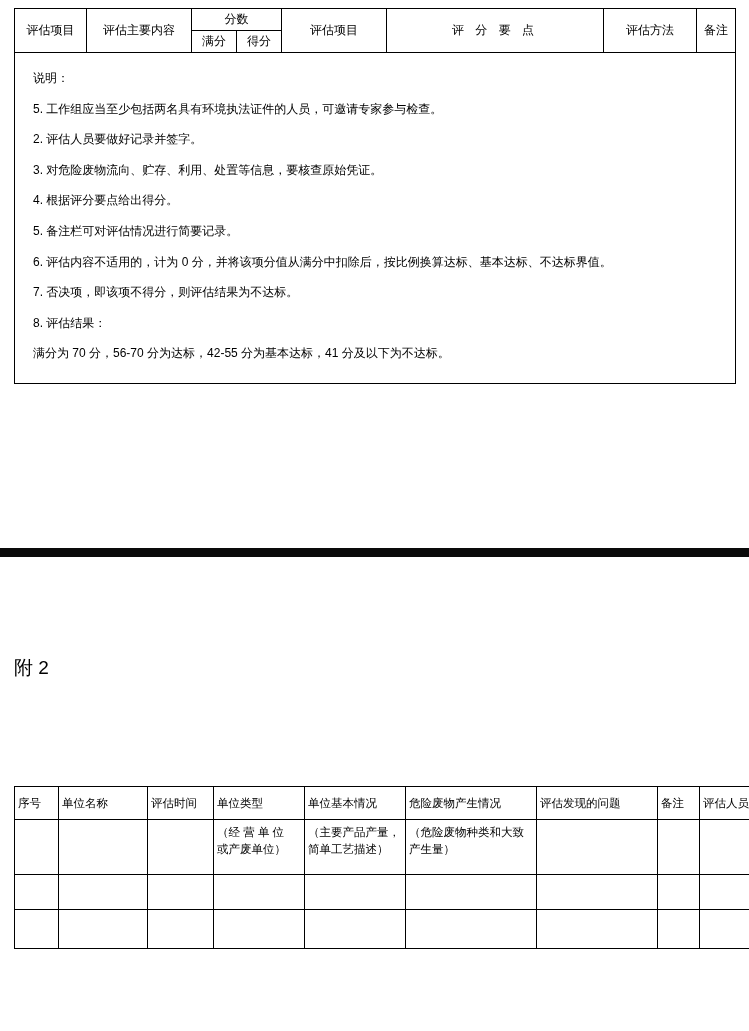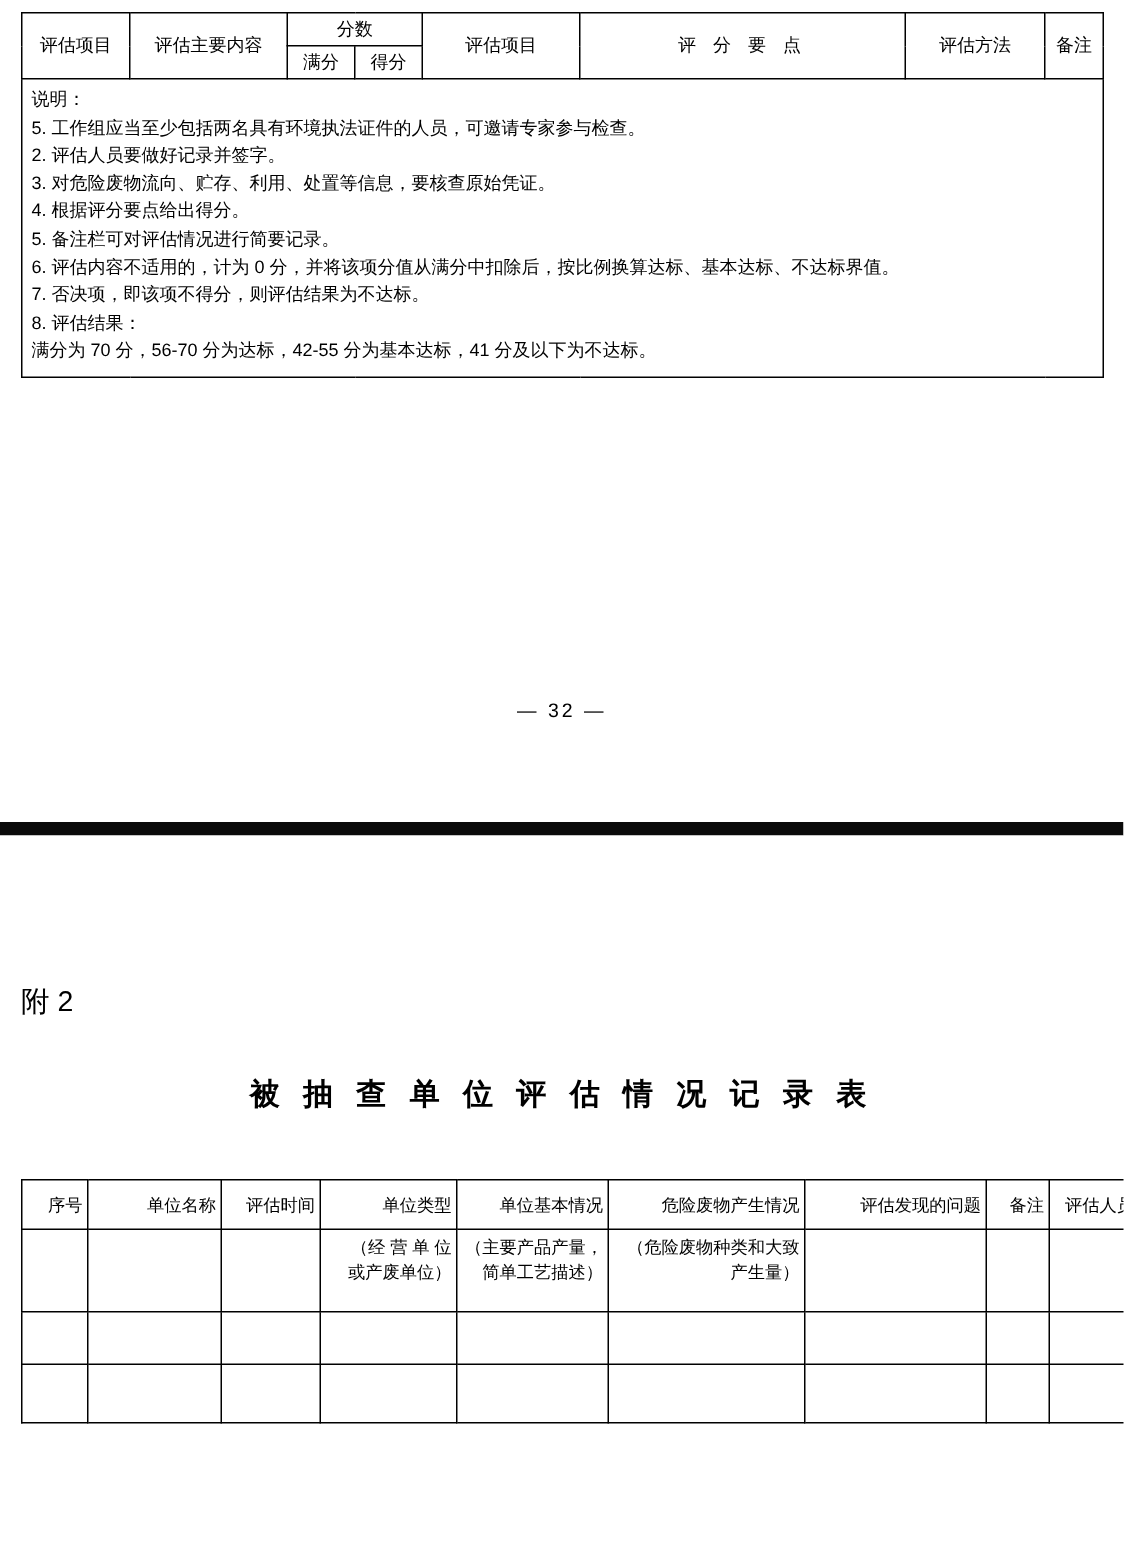--- a/index.html
+++ b/index.html
@@ -48,21 +48,21 @@
   .wide-title { letter-spacing: 4px; margin-top: 32px; }
 
   .notes-cell {
     text-align: left !important;
     vertical-align: top !important;
     padding: 4px 6px 8px 6px !important;
     line-height: 1.55;
     font-size: 11.5px;
   }
   .notes-cell p {
-    margin: 0;
+    margin: 12px;
     white-space: nowrap;
   }
 
   
   .page-number {
     position: absolute;
     top: 466px;
     left: 0;
     width: 749px;
     text-align: center;
@@ -117,21 +117,21 @@
   }
   table.record-table {
     border-collapse: collapse;
     width: 100%;
     table-layout: fixed;
   }
   table.record-table td {
     border: 1px solid #000;
     font-size: 11.5px;
     font-family: "Liberation Sans", "DejaVu Sans", sans-serif;
-    text-align: right;
+    text-align: left;
     vertical-align: middle;
     padding: 2px 3px;
   }
   table.record-table tr.head td { height: 28px; }
   table.record-table tr.r1 td { height: 48px; }
   table.record-table tr.r2 td { height: 30px; }
   table.record-table tr.r3 td { height: 34px; }
   .cell-note {
     text-align: center;
     line-height: 1.45;
@@ -182,27 +182,25 @@
             <p>6. 评估内容不适用的，计为 0 分，并将该项分值从满分中扣除后，按比例换算达标、基本达标、不达标界值。</p>
             <p>7. 否决项，即该项不得分，则评估结果为不达标。</p>
             <p>8. 评估结果：</p>
             <p>满分为 70 分，56-70 分为达标，42-55 分为基本达标，41 分及以下为不达标。</p>
           </td>
         </tr>
       </tbody>
     </table>
   </div>
 
-  <div class="page-number">—  32  —</div>
 
   <div class="separator"></div>
   <div class="sep-gap"></div>
 
   <div class="attach-label">附 2</div>
-  <div class="doc-title">被 抽 查 单 位 评 估 情 况 记 录 表</div>
 
   <div class="sheet-bottom">
     <table class="record-table">
       <colgroup>
         <col style="width:44px">
         <col style="width:89px">
         <col style="width:66px">
         <col style="width:91px">
         <col style="width:101px">
         <col style="width:131px">

